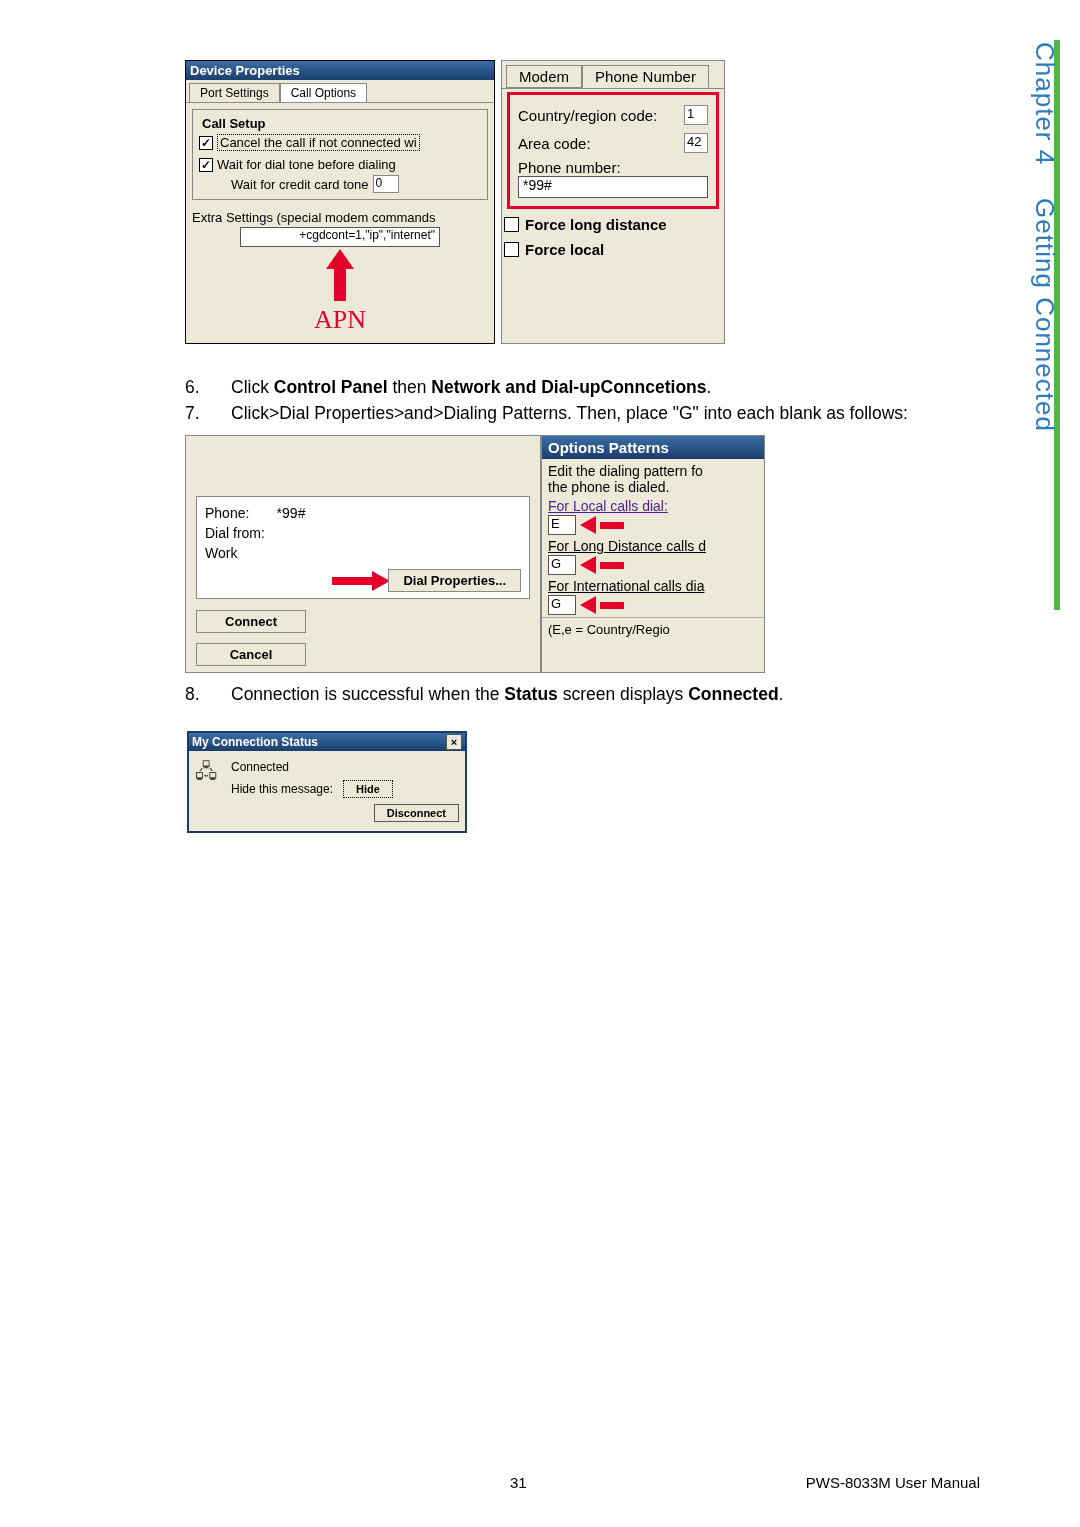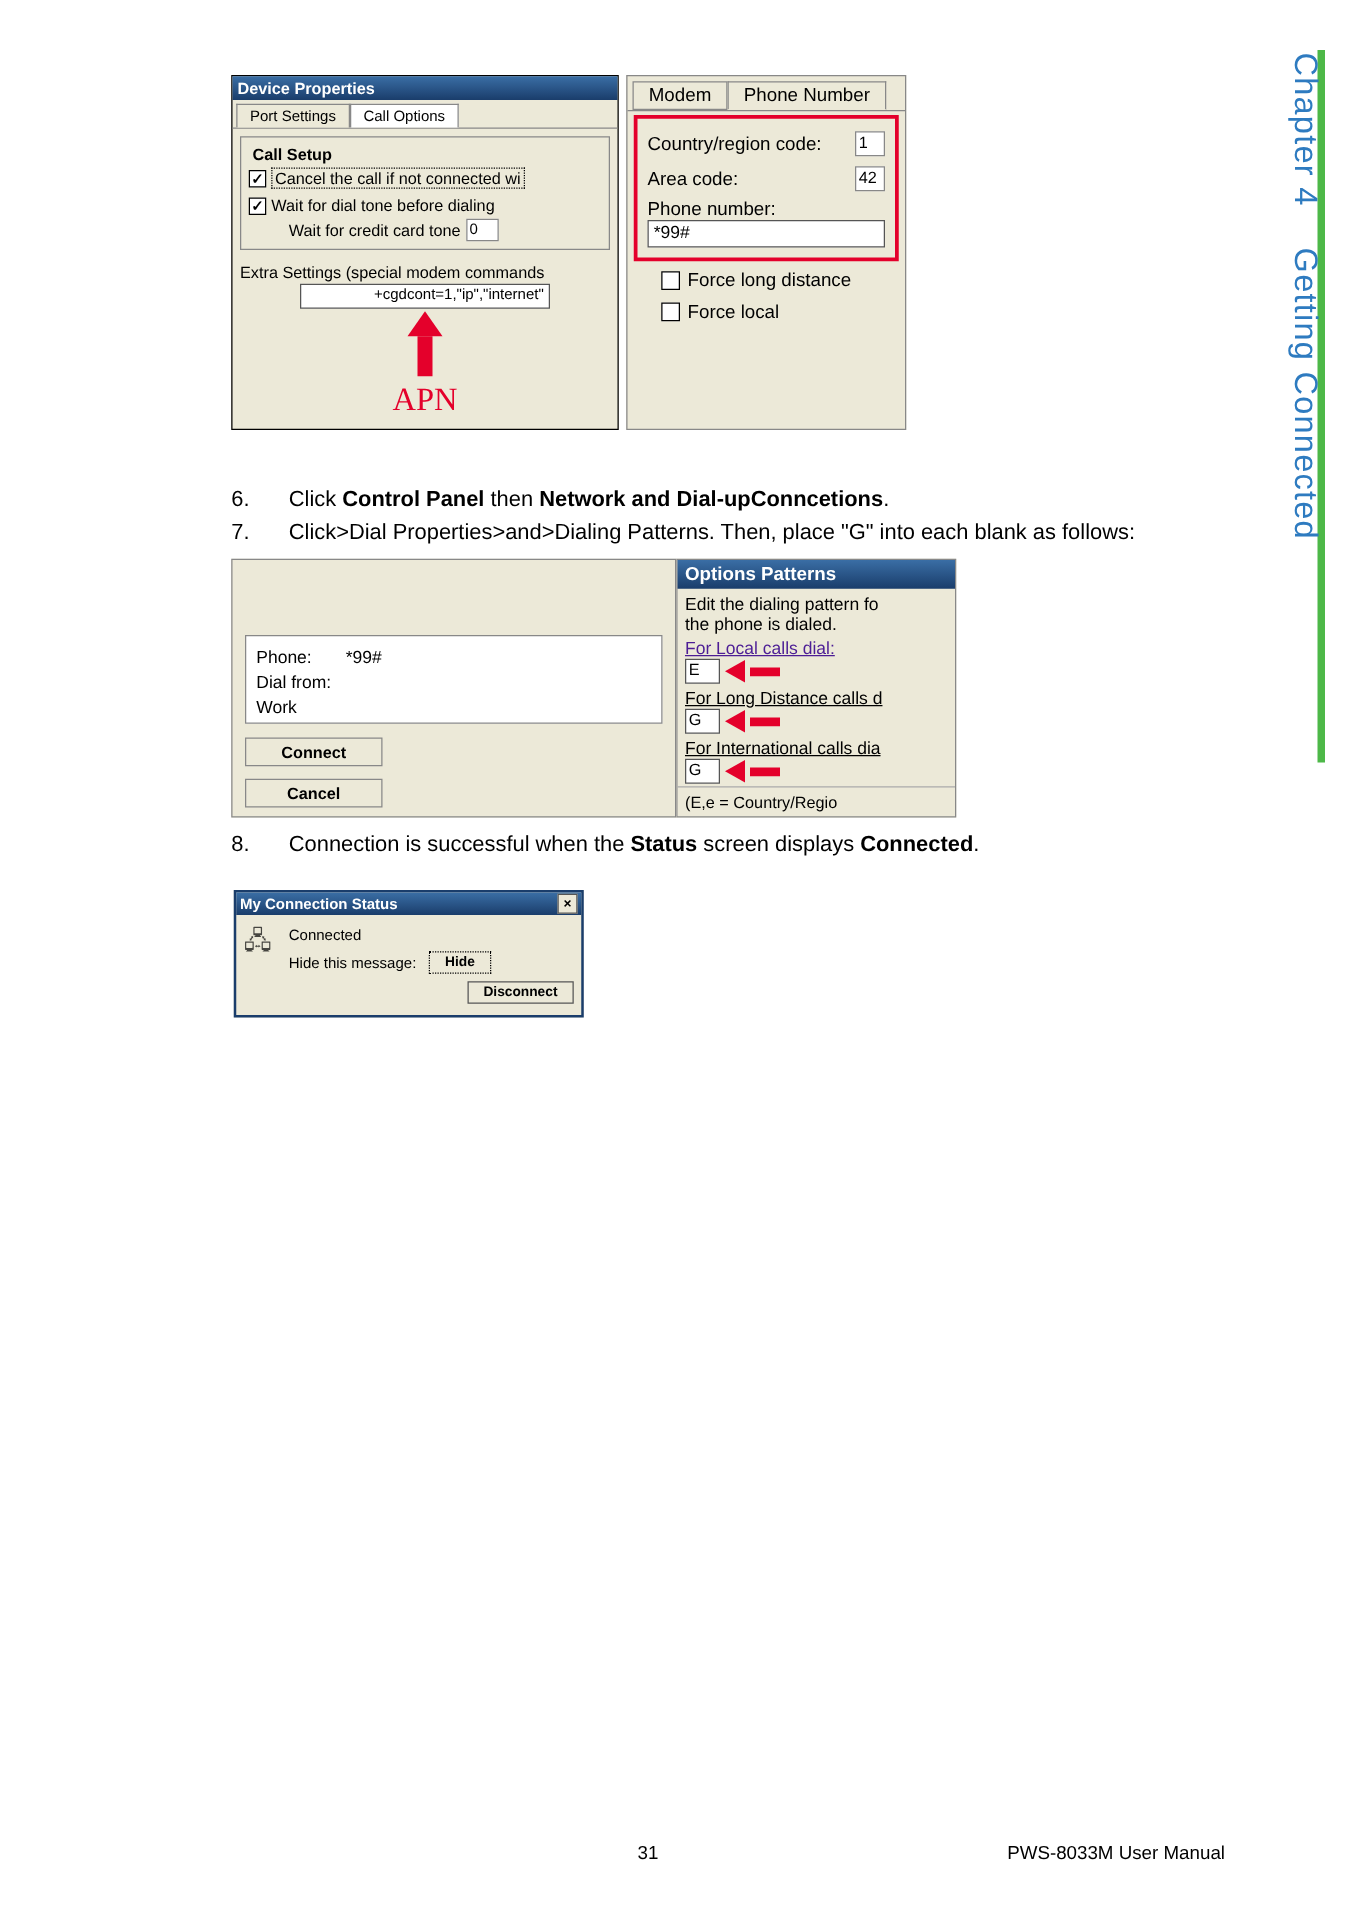--- a/index.html
+++ b/index.html
@@ -7,21 +7,21 @@
     
     .page { padding: 60px 95px 40px 185px; position: relative; height: 100%; }
     
     
     .side-label { position: absolute; right: 20px; top: 40px; }
     .side-bar { width: 6px; height: 570px; background: #4db848; }
     .side-text { position: absolute; right: 20px; top: 42px; writing-mode: vertical-rl; font-size: 26px; color: #2e7bc0; letter-spacing: 1px; }
     .side-text .chapter { font-weight: normal; }
     
     
-    .shot-row1 { display: flex; gap: 6px; margin-bottom: 44px; }
+    .shot-row1 { display: flex; gap: 6px; margin-bottom: 32px; }
     
     
     .devprops { width: 310px; border: 1px solid #000; background: #ece9d8; font-family: Tahoma, sans-serif; font-size: 13px; }
     .titlebar { background: linear-gradient(#3a6ea5, #1a3d6b); color: #fff; padding: 2px 4px; font-weight: bold; font-size: 13px; }
     .tabs { display: flex; border-bottom: 1px solid #888; padding: 3px 3px 0; }
     .tab { border: 1px solid #888; border-bottom: none; padding: 2px 10px; background: #ece9d8; font-size: 12px; }
     .tab.active { background: #fff; }
     .fieldset { border: 1px solid #888; margin: 6px; padding: 6px; }
     .fieldset-title { font-weight: bold; font-size: 13px; margin-top: -14px; background: #ece9d8; display: inline-block; padding: 0 3px; }
     .chk-row { display: flex; align-items: center; gap: 4px; padding: 3px 0; font-size: 13px; }
@@ -43,21 +43,21 @@
     .pn-tabs { display: flex; padding: 4px 4px 0; border-bottom: 1px solid #888; }
     .pn-tab { border: 1px solid #888; border-bottom: 1px solid #ece9d8; padding: 2px 12px; font-size: 15px; background: #ece9d8; }
     .pn-tab.inactive { border-bottom: 1px solid #888; }
     .pn-row { display: flex; align-items: center; gap: 6px; padding: 6px 10px 6px 8px; }
     .pn-icon { width: 28px; height: 28px; display: inline-block; position: relative; }
     .pn-icon::before { content: "🖧"; font-size: 22px; opacity: 0.7; }
     .pn-fields { border: 3px solid #e4002b; margin: 3px 5px; padding: 6px 8px; }
     .pn-field-row { display: flex; align-items: center; justify-content: space-between; padding: 4px 0; font-size: 15px; }
     .pn-small-input { width: 24px; height: 20px; border: 1px solid #888; background: #fff; font-size: 13px; text-align: left; padding-left: 2px; }
     .pn-phone-input { width: 100%; height: 22px; border: 1px solid #555; background: #fff; font-size: 14px; padding-left: 4px; }
-    .pn-chkrow { display: flex; align-items: center; gap: 6px; padding: 4px 27px; font-size: 15px; }
+    .pn-chkrow { display: flex; align-items: center; gap: 6px; padding: 4px 2px; font-size: 15px; font-weight: bold; }
     .chk-empty { width: 15px; height: 15px; background: #fff; border: 1.5px solid #000; }
     
     
     .instr-list { font-size: 17.5px; line-height: 1.35; margin-bottom: 10px; }
     .instr-row { display: flex; gap: 26px; margin-bottom: 2px; }
     .instr-num { width: 20px; }
     .instr-text { flex: 1; }
     
     
     .shot-row2 { display: flex; gap: 0; margin-bottom: 10px; margin-left: 0; }
@@ -193,20 +193,25 @@
   <div class="shot-row2">
     <div class="dialbox">
       <div class="dialbox-inner">
         <div class="db-line">
           <span>Phone:</span>
           &nbsp;&nbsp;&nbsp;&nbsp;&nbsp;
           <span>*99#</span>
         </div>
         <div class="db-line">Dial from:</div>
         <div class="db-line">Work</div>
+        <div class="db-btn-row">
+          <span class="db-arrow-stem"></span>
+          <span class="db-arrow-right"></span>
+          <button class="db-btn">Dial Properties...</button>
+        </div>
       </div>
       <div class="db-bottom">
         <button class="db-btn">Connect</button>
         <button class="db-btn">Cancel</button>
       </div>
     </div>
 
     <div class="dialpat">
       <div class="dp-title">Options Patterns</div>
       <div class="dp-body">

